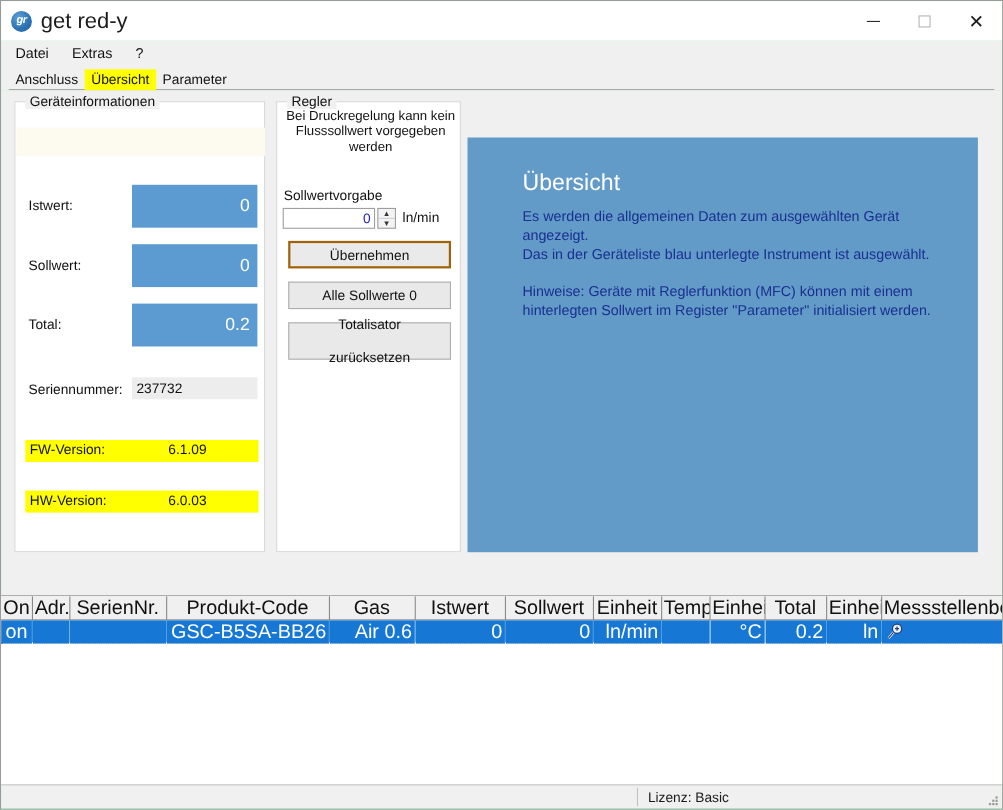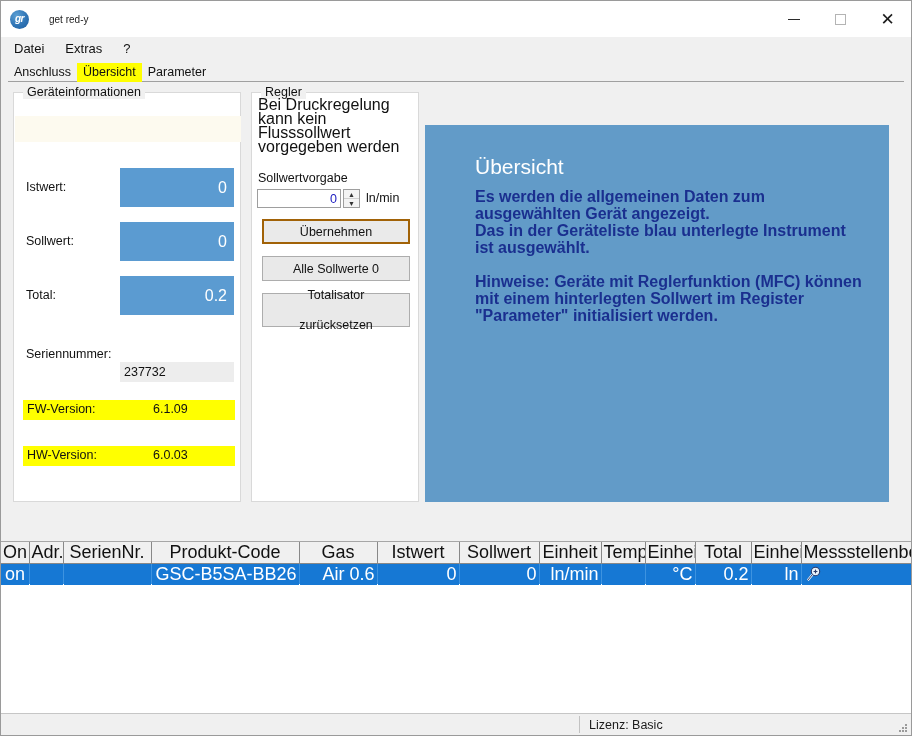--- a/index.html
+++ b/index.html
@@ -47,22 +47,22 @@
     align-items: center;
     justify-content: center;
     color: #ffffff;
     font-size: 10px;
     font-weight: bold;
     font-style: italic;
     letter-spacing: -0.5px;
     line-height: 1;
   }
   #app-title {
-    margin-left: 20px;
-    font-size: 10px;
+    margin-left: 8px;
+    font-size: 20px;
     color: #1b1b1b;
   }
   .wbtns {
     position: absolute;
     right: 0; top: 0;
     height: 36px;
     display: flex;
   }
   .wbtn {
     width: 47px;
@@ -235,23 +235,24 @@
     color: #111;
     margin-left: 24px;
   }
 
   
   .regler-note {
     position: absolute;
     left: 6px;
     top: 5px;
     width: 158px;
-    font-size: 16px;
+    font-size: 12px;
     line-height: 14px;
     color: #111111;
+    text-align: center;
   }
   .swv-label {
     position: absolute;
     left: 6px;
     top: 78px;
     font-size: 12.5px;
     color: #111;
   }
   .swv-input {
     position: absolute;
@@ -331,22 +332,22 @@
   }
   #info-heading {
     color: #ffffff;
     font-size: 21px;
     font-weight: normal;
     margin: 0 0 10px 0;
     line-height: 1.1;
   }
   .info-para {
     color: #1a2f8f;
-    font-size: 16px;
-    font-weight: bold;
+    font-size: 13px;
+    font-weight: normal;
     line-height: 17px;
     margin: 0 0 17px 0;
   }
 
   
   #grid {
     position: absolute;
     left: 0;
     bottom: 0;
     width: 910px;
@@ -479,21 +480,21 @@
       <div class="fld-label" style="left:12px; top:87px;">Istwert:</div>
       <div class="val-blue" style="left:106px; top:75px; width:114px; height:39px;">0</div>
 
       <div class="fld-label" style="left:12px; top:141px;">Sollwert:</div>
       <div class="val-blue" style="left:106px; top:129px; width:114px; height:39px;">0</div>
 
       <div class="fld-label" style="left:12px; top:195px;">Total:</div>
       <div class="val-blue" style="left:106px; top:183px; width:114px; height:39px;">0.2</div>
 
       <div class="fld-label" style="left:12px; top:254px;">Seriennummer:</div>
-      <div class="val-gray" style="left:106px; top:250px; width:114px; height:20px;margin-top:19px;">237732</div>
+      <div class="val-gray" style="left:106px; top:250px; width:114px; height:20px;">237732</div>
 
       <div class="hl-row" style="left:9px; top:307px; width:212px; height:20px;">
         <span class="hl-label">FW-Version:</span>
         <span class="hl-val">6.1.09</span>
       </div>
 
       <div class="hl-row" style="left:9px; top:353px; width:212px; height:20px;">
         <span class="hl-label">HW-Version:</span>
         <span class="hl-val">6.0.03</span>
       </div>

